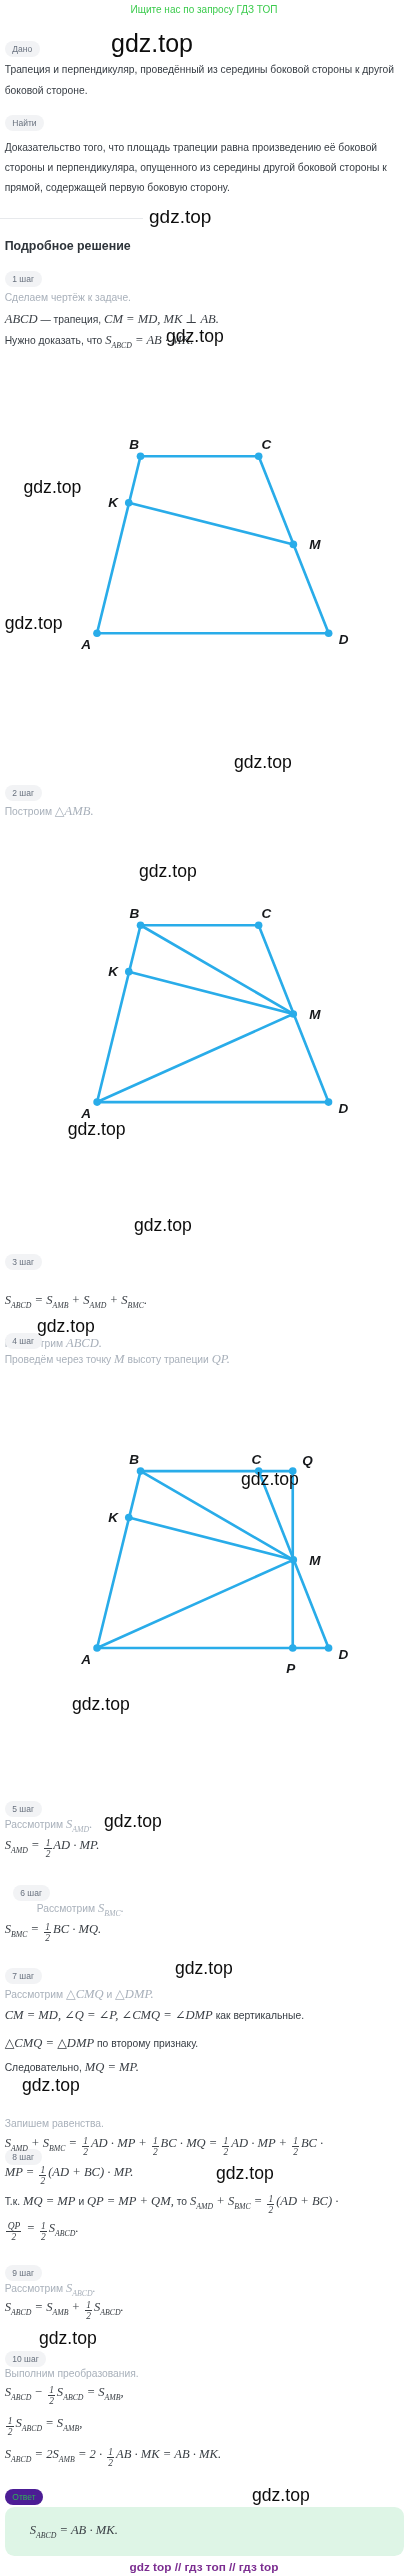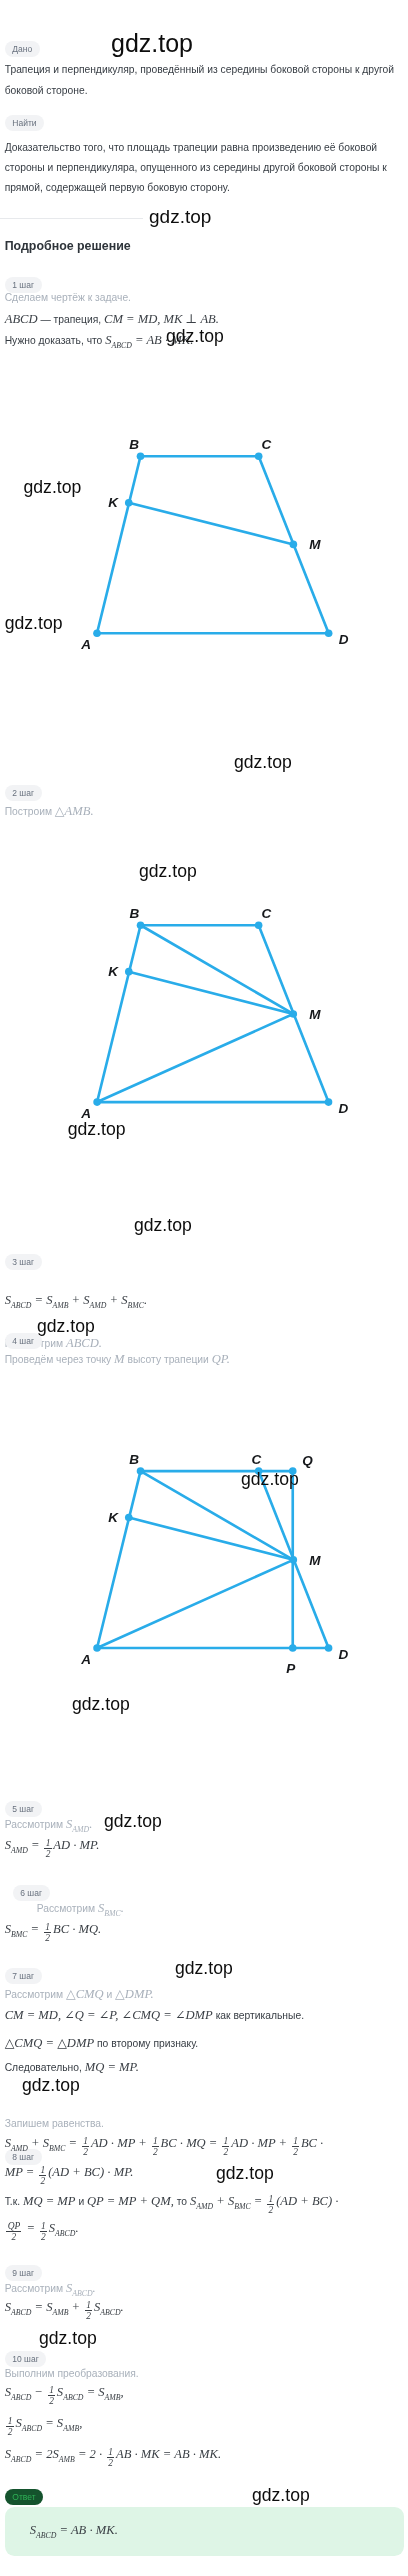--- a/index.html
+++ b/index.html
@@ -3,21 +3,21 @@
 <meta charset="utf-8">
 <style>
   html,body{margin:0;padding:0;background:#ffffff;}
   #page{position:relative;width:408px;height:2576px;background:#ffffff;overflow:hidden;
         font-family:"Liberation Sans","DejaVu Sans",sans-serif;}
   .hdr{position:absolute;top:4.1px;left:0;width:100%;text-align:center;
        font-size:10px;font-weight:500;color:#3bcb4d;}
   .heading{position:absolute;top:239px;left:4.7px;font-size:12.4px;font-weight:700;color:#2e343a;}
   .badge{position:absolute;left:4.7px;background:#f2f3f5;color:#68717e;
          font-size:8.5px;line-height:1;font-weight:500;padding:3.5px 7.6px;border-radius:8.8px;white-space:nowrap;}
-  .badge.green{background:#14532d;color:#2fb156;}
+  .badge.green{background:#4c1d95;color:#2fb156;}
   .para{position:absolute;left:4.7px;color:#363c43;font-size:10.3px;font-weight:500;}
   .ln{position:absolute;left:4.7px;white-space:nowrap;}
   .mt{font-family:"Liberation Sans","DejaVu Sans",sans-serif;font-size:10.3px;font-weight:500;color:#363c43;}
   .mm{font-family:"Liberation Serif","DejaVu Serif","DejaVu Sans",serif;font-style:italic;
       font-size:12.6px;color:#3b4046;}
   .gray .mt,.gray .mm{color:#a9b1bb;}
   .fr{display:inline-block;text-align:center;vertical-align:-0.85em;font-size:0.75em;margin:0 1.8px;line-height:1.1;}
   .fn{display:block;border-bottom:1.2px solid currentColor;padding:0 1.2px;}
   .fd{display:block;}
   .wm{position:absolute;color:#0d0d0d;font-weight:500;white-space:nowrap;
@@ -27,30 +27,31 @@
   #answer-box{position:absolute;top:2507px;left:4.7px;width:399px;height:49px;background:#def5e6;
       border-radius:9.4px;display:flex;align-items:center;}
   #answer-box .mm{margin-left:25px;}
   .footer{position:absolute;top:2560px;left:0;width:100%;text-align:center;
       font-size:11.8px;font-weight:600;color:#7c2e91;}
 </style>
 </head>
 <body>
 
 <div id="page">
+  <div class="hdr">Ищите нас по запросу ГДЗ ТОП</div>
   <div class="heading">Подробное решение</div>
   <div id="blocks">
       <div class="wm" style="top: 29px; left: 111px; font-size: 25px;">gdz.top</div>
       <div class="badge" style="top: 41px;">Дано</div>
       <div class="para" style="top: 59px; width: 391px; line-height: 21px;">Трапеция и перпендикуляр, проведённый из середины боковой стороны к другой боковой стороне.</div>
       <div class="badge" style="top: 115px;">Найти</div>
       <div class="para" style="top: 138px; width: 391px; line-height: 20px;">Доказательство того, что площадь трапеции равна произведению её боковой стороны и перпендикуляра, опущенного из середины другой боковой стороны к прямой, содержащей первую боковую сторону.</div>
       <div class="divider" style="top: 218px; left: 0px; width: 143px;"></div>
       <div class="wm" style="top: 206px; left: 149px; font-size: 19px;">gdz.top</div>
-      <div class="badge" style="top: 277px;">1 шаг</div>
+      <div class="badge" style="top: 271px;">1 шаг</div>
       <div class="ln gray" style="top: 292px;"><span class="mt">Сделаем чертёж к задаче.</span></div>
       <div class="ln" style="top: 311px;"><span class="mm">ABCD</span><span class="mt"> — трапеция, </span><span class="mm">CM = MD,  MK ⊥ AB.</span></div>
       <div class="ln" style="top: 333px;"><span class="mt">Нужно доказать, что </span><span class="mm">S<sub style="font-size:0.62em">ABCD</sub> = AB · MK.</span></div>
       <div class="wm" style="top: 326px; left: 166px; font-size: 17.6px;">gdz.top</div>
       <svg class="fig" width="408" height="225" viewBox="0 0 694 382" style="top: 429px;">
         <line x1="165" y1="347" x2="239" y2="46" stroke="#29ace9" stroke-width="4.5" stroke-linecap="round"></line>
         <line x1="239" y1="46" x2="440" y2="46" stroke="#29ace9" stroke-width="4.5" stroke-linecap="round"></line>
         <line x1="440" y1="46" x2="559" y2="347" stroke="#29ace9" stroke-width="4.5" stroke-linecap="round"></line>
         <line x1="559" y1="347" x2="165" y2="347" stroke="#29ace9" stroke-width="4.5" stroke-linecap="round"></line>
         <line x1="219" y1="125" x2="499" y2="196" stroke="#29ace9" stroke-width="4.5" stroke-linecap="round"></line>
@@ -159,14 +160,15 @@
       <div class="ln gray" style="top: 2368px;"><span class="mt">Выполним преобразования.</span></div>
       <div class="ln" style="top: 2385px;"><span class="mm">S<sub style="font-size:0.62em">ABCD</sub> − <span class="fr"><span class="fn">1</span><span class="fd">2</span></span>S<sub style="font-size:0.62em">ABCD</sub> = S<sub style="font-size:0.62em">AMB</sub>,</span></div>
       <div class="ln" style="top: 2416px;"><span class="mm"><span class="fr"><span class="fn">1</span><span class="fd">2</span></span>S<sub style="font-size:0.62em">ABCD</sub> = S<sub style="font-size:0.62em">AMB</sub>,</span></div>
       <div class="ln" style="top: 2447px;"><span class="mm">S<sub style="font-size:0.62em">ABCD</sub> = 2S<sub style="font-size:0.62em">AMB</sub> = 2 · <span class="fr"><span class="fn">1</span><span class="fd">2</span></span>AB · MK = AB · MK.</span></div>
       <div class="badge green" style="top: 2489px;">Ответ</div>
       <div class="wm" style="top: 2485px; left: 252px; font-size: 17.6px;">gdz.top</div>
     </div>
   <div id="answer-box">
     <span class="mm">S<sub style="font-size:0.62em">ABCD</sub> = AB · MK.</span>
   </div>
+  <div class="footer">gdz top  //  гдз топ  //  гдз top</div>
 </div>
 
 
 </body></html>

